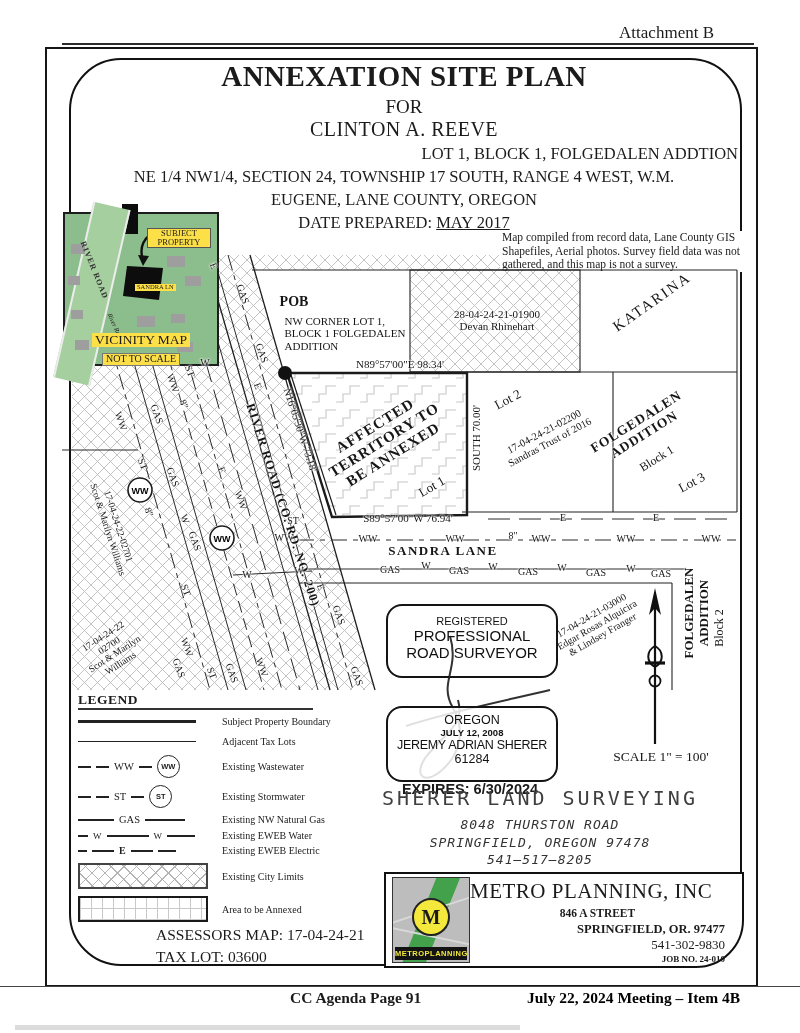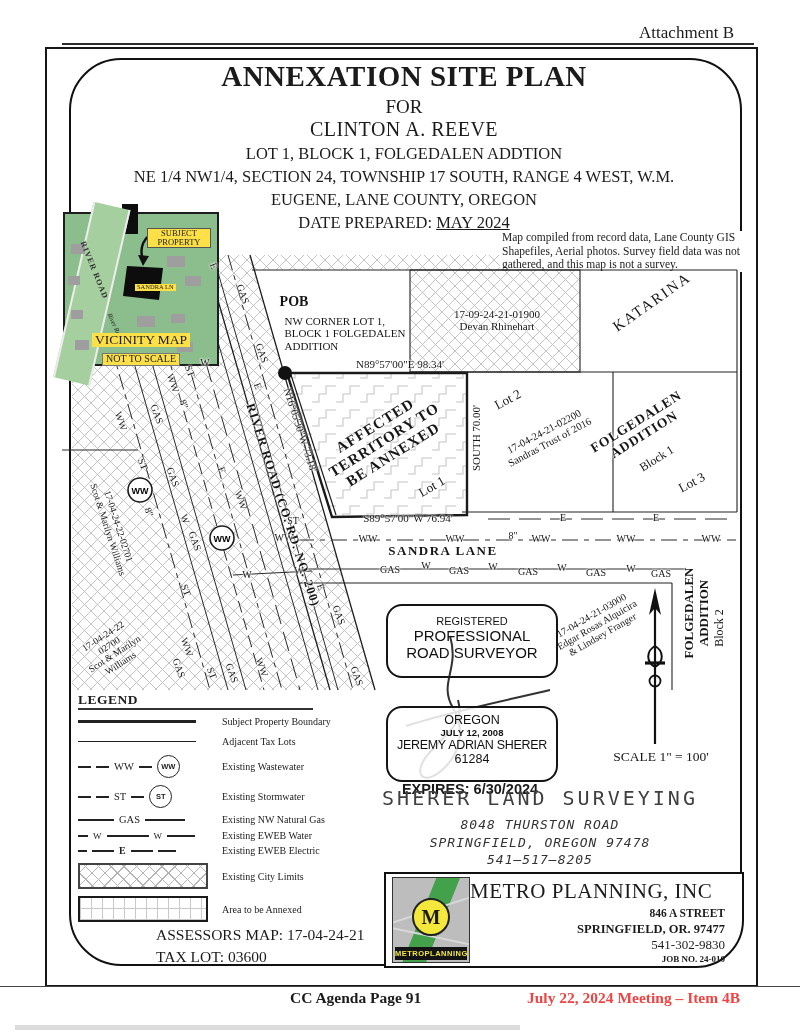--- a/index.html
+++ b/index.html
@@ -42,34 +42,34 @@
   
   .metrobox{left:384px;top:872px;width:356px;height:92px;border:2.2px solid #101010;
             border-radius:0 0 48px 0;background:#fff;}
   .mlogo{left:392px;top:877px;width:76px;height:84px;border:1.5px solid #333;background:#bdbdbd;overflow:hidden;}
 </style>
 </head>
 <body>
 
 <div class="sheet">
 
-  <div class="abs" style="top:23px;left:540px;width:194px;text-align:right;font-size:17px;">Attachment B</div>
+  <div class="abs" style="top:23px;left:520px;width:194px;text-align:right;font-size:17px;">Attachment B</div>
   <div class="abs" style="top:43px;left:62px;width:692px;border-top:2.5px solid #2b2b2b;"></div>
 
   <div class="abs" style="left:45px;top:47px;width:709px;height:936px;border:2px solid #161616;"></div>
   <div class="abs" style="left:69px;top:58px;width:669px;height:904px;border:2.2px solid #111;border-radius:52px;"></div>
 
   <div class="abs tline" style="top:60px;font-size:29px;font-weight:bold;letter-spacing:.5px;">ANNEXATION SITE PLAN</div>
   <div class="abs tline" style="top:96px;font-size:19px;">FOR</div>
   <div class="abs tline" style="top:118px;font-size:20px;letter-spacing:.5px;">CLINTON A. REEVE</div>
-  <div class="abs tline" style="top:144px;font-size:16.5px;">LOT 1, BLOCK 1, FOLGEDALEN ADDTION</div>
+  <div class="abs tline" style="top:144px;font-size:16.5px;text-align:right;">LOT 1, BLOCK 1, FOLGEDALEN ADDTION</div>
   <div class="abs tline" style="top:167px;font-size:16.5px;">NE 1/4 NW1/4, SECTION 24, TOWNSHIP 17 SOUTH, RANGE 4 WEST, W.M.</div>
   <div class="abs tline" style="top:190px;font-size:16.5px;">EUGENE, LANE COUNTY, OREGON</div>
   <div class="abs tline" style="top:213px;font-size:16.5px;">
-    <span>DATE PREPARED: </span><span class="u">MAY 2024</span>
+    <span>DATE PREPARED: </span><span class="u">MAY 2017</span>
   </div>
 
   <div class="abs" style="left:502px;top:231px;width:248px;font-size:11.5px;line-height:1.18;background:#fff;">Map compiled from record data, Lane County GIS Shapefiles, Aerial photos. Survey field data was not gathered, and this map is not a survey.</div>
 
   <svg class="abs" style="left:50px;top:248px;pointer-events:none;" width="700" height="505" viewBox="50 248 700 505">
     <defs>
       <pattern id="xh" width="13" height="13" patternUnits="userSpaceOnUse">
         <path d="M0 0 L13 13 M13 0 L0 13" stroke="#bdbdbd" stroke-width="0.9"></path>
       </pattern>
       <pattern id="steps" width="24" height="24" patternUnits="userSpaceOnUse">
@@ -171,21 +171,21 @@
       <span class="vlbl" style="position:static;display:inline-block;font-size:10px;padding:0 3px;border:1px solid #777;">NOT TO SCALE</span>
     </div>
   </div>
 
   <div class="abs" id="plan-labels" style="left:0;top:0;width:800px;height:1033px;pointer-events:none;">
       <div class="plab" style="left: 294px; top: 302px; font-size: 14px; font-weight: bold; transform: translate(-50%, -50%) rotate(0deg);">POB</div>
       <div class="plab" style="left: 345px; top: 333px; font-size: 11px; text-align: left; transform: translate(-50%, -50%) rotate(0deg);">NW CORNER LOT 1,
 BLOCK 1 FOLGEDALEN
 ADDITION</div>
       <div class="plab" style="left: 400px; top: 364px; font-size: 11px; transform: translate(-50%, -50%) rotate(0deg);">N89°57'00"E 98.34'</div>
-      <div class="plab" style="left: 497px; top: 320px; font-size: 11px; transform: translate(-50%, -50%) rotate(0deg);">17-09-24-21-01900
+      <div class="plab" style="left: 497px; top: 320px; font-size: 11px; transform: translate(-50%, -50%) rotate(0deg);">28-04-24-21-01900
 Devan Rhinehart</div>
       <div class="plab" style="left: 652px; top: 302px; font-size: 15px; letter-spacing: 2px; transform: translate(-50%, -50%) rotate(-35deg);">KATARINA</div>
       <div class="plab" style="left: 384px; top: 440px; font-size: 15px; font-weight: bold; letter-spacing: 1px; transform: translate(-50%, -50%) rotate(-32deg);">AFFECTED
 TERRITORY TO
 BE ANNEXED</div>
       <div class="plab" style="left: 432px; top: 487px; font-size: 13px; transform: translate(-50%, -50%) rotate(-30deg);">Lot 1</div>
       <div class="plab" style="left: 300px; top: 430px; font-size: 10.5px; transform: translate(-50%, -50%) rotate(72deg);">N16°05'30"W 73.18'</div>
       <div class="plab" style="left: 476px; top: 438px; font-size: 11px; transform: translate(-50%, -50%) rotate(-90deg);">SOUTH 70.00'</div>
       <div class="plab" style="left: 408px; top: 518px; font-size: 11px; transform: translate(-50%, -50%) rotate(0deg);">S89°57'00"W  76.94'</div>
       <div class="plab" style="left: 508px; top: 400px; font-size: 13px; transform: translate(-50%, -50%) rotate(-28deg);">Lot 2</div>
@@ -367,29 +367,29 @@
     <div class="abs" style="left:26px;top:-10px;width:22px;height:110px;background:#43a04b;transform:rotate(22deg);"></div>
     <div class="abs" style="left:-6px;top:30px;width:95px;height:2px;background:#d8d8d8;transform:rotate(-18deg);"></div>
     <div class="abs" style="left:-6px;top:58px;width:95px;height:2px;background:#d8d8d8;transform:rotate(12deg);"></div>
     <div class="abs ctr" style="left:19px;top:20px;width:34px;height:34px;border:2px solid #222;border-radius:50%;background:#f3e83b;
                 font-size:20px;font-weight:bold;line-height:34px;">M</div>
     <div class="abs ctr sans" style="left:2px;right:2px;bottom:2px;height:13px;background:#131313;color:#f3e83b;
                 font-size:7.5px;font-weight:bold;letter-spacing:.5px;line-height:13px;">METROPLANNING</div>
   </div>
   <div class="abs" style="left:470px;top:879px;font-size:21px;letter-spacing:.5px;">METRO PLANNING, INC</div>
   <div class="abs" style="left:470px;top:906px;width:255px;text-align:right;line-height:1.3;">
-    <div style="font-size:11.5px;font-weight:bold;">846 A STREET</div>
+    <div style="font-size:11.5px;font-weight:bold;text-align:center;">846 A STREET</div>
     <div style="font-size:12.5px;font-weight:bold;">SPRINGFIELD, OR. 97477</div>
     <div style="font-size:13px;text-align:right;">541-302-9830</div>
     <div style="font-size:9px;font-weight:bold;padding-left:41px;">JOB NO. 24-010</div>
   </div>
 
   <div class="abs" style="left:156px;top:924px;font-size:15.5px;line-height:1.4;">
     <div>ASSESSORS MAP: 17-04-24-21</div>
     <div>TAX LOT: 03600</div>
   </div>
 
   <div class="abs" style="top:986px;left:0;width:800px;border-top:1.8px solid #444;"></div>
   <div class="abs" style="top:989px;left:290px;font-size:15.5px;font-weight:600;">CC Agenda Page 91</div>
-  <div class="abs" style="top: 989px; left: 527px; font-size: 15.5px; font-weight: 600; color: #ef4444;">July 22, 2024 Meeting – Item 4B</div>
+  <div class="abs" style="top: 989px; left: 527px; font-size: 15.5px; font-weight: 600; color: #000000;">July 22, 2024 Meeting – Item 4B</div>
   <div class="abs" style="top:1025px;left:15px;width:505px;height:5px;background:#dcdcdc;"></div>
 
 </div>
 
 </body></html>

